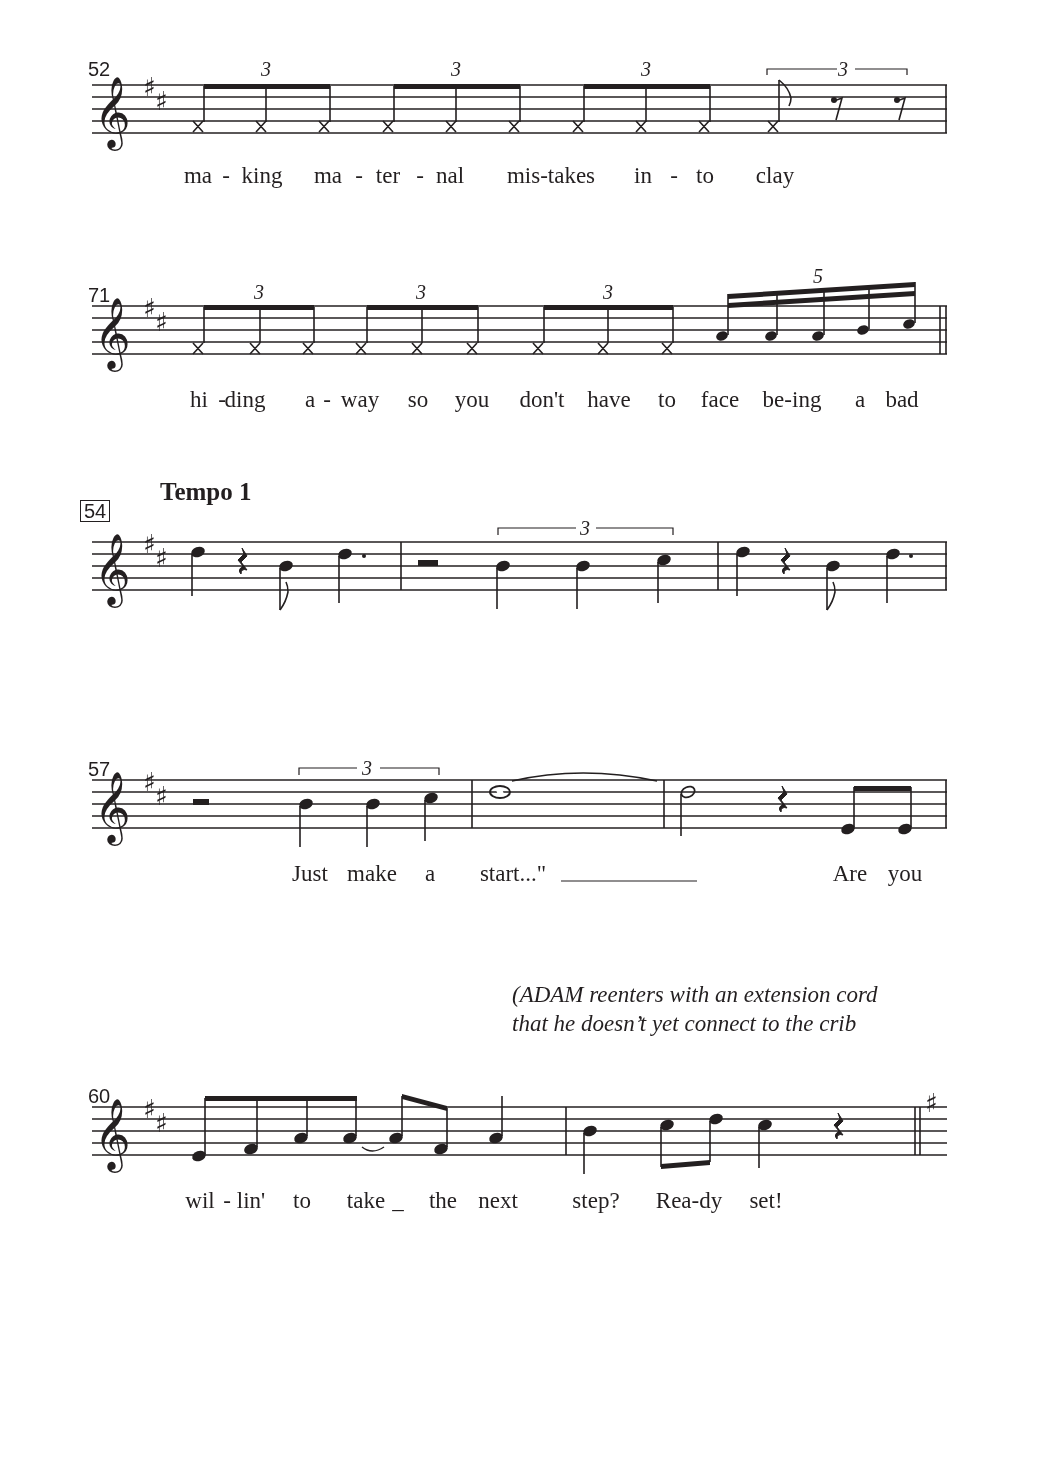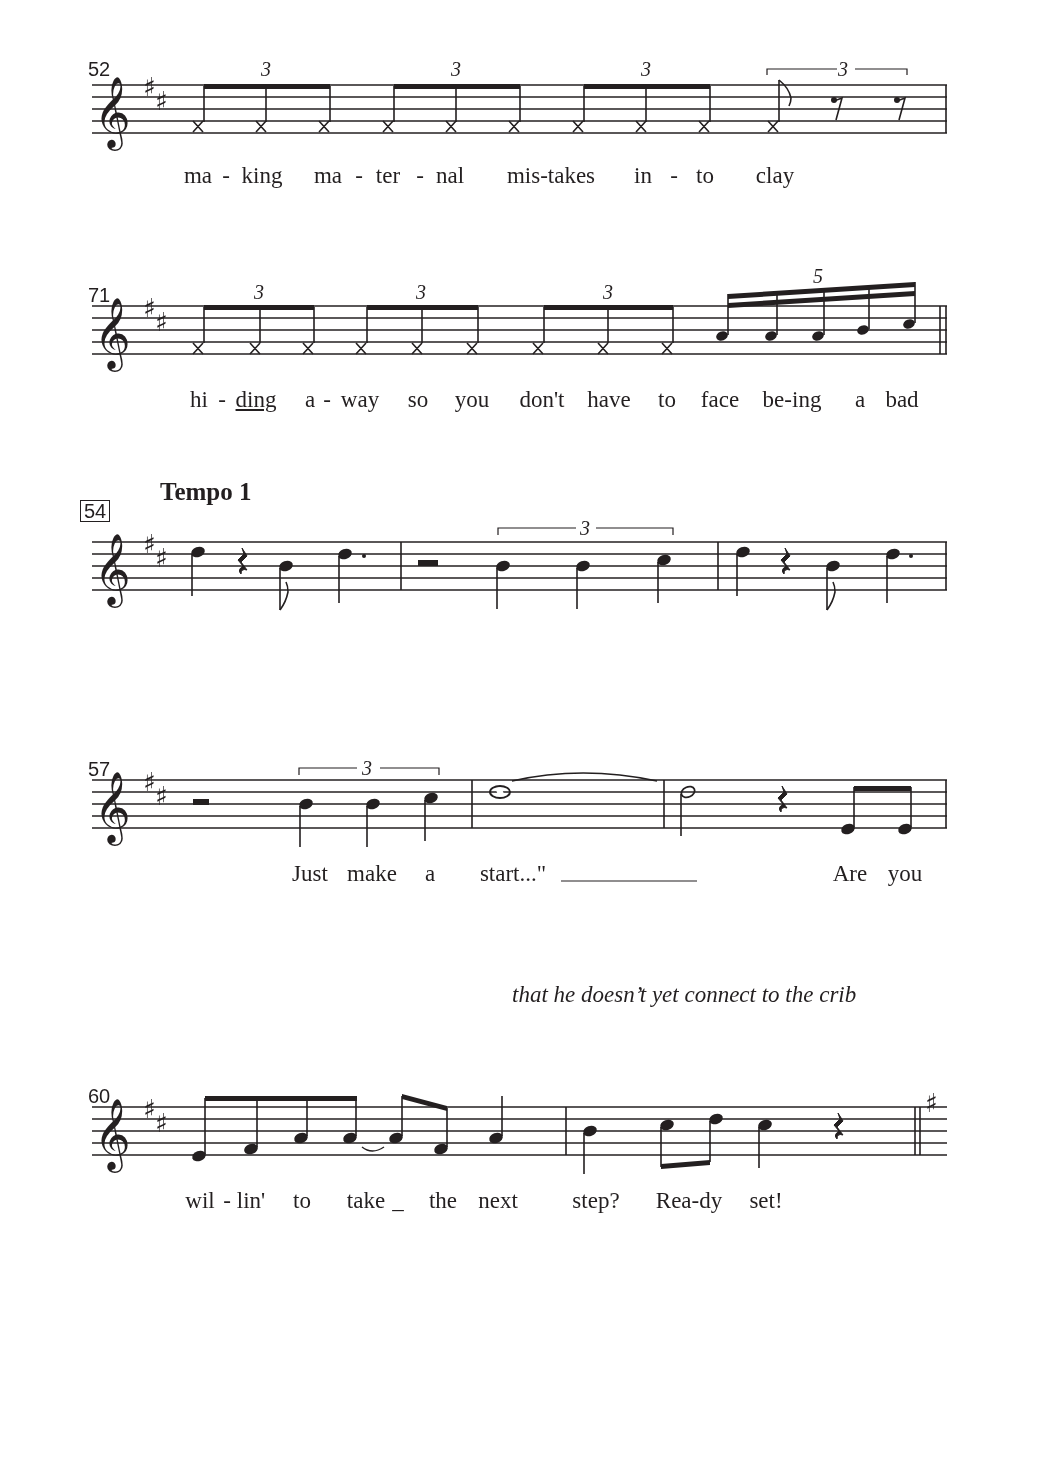--- a/index.html
+++ b/index.html
@@ -152,21 +152,21 @@
     <g class="tup" fill="#231f20">
       <text x="254" y="299">3</text>
       <text x="416" y="299">3</text>
       <text x="603" y="299">3</text>
       <text x="813" y="283">5</text>
     </g>
   </svg>
   <div class="lyrics" style="top:387px;">
     <span class="syl" style="left:199px;">hi</span>
     <span class="syl" style="left:222px;">-</span>
-    <span class="syl" style="left:256px;text-decoration:underline;">ding</span>
+    <span class="syl" style="left:245px;">ding</span>
     <span class="syl" style="left:310px;">a</span>
     <span class="syl" style="left:327px;">-</span>
     <span class="syl" style="left:360px;">way</span>
     <span class="syl" style="left:418px;">so</span>
     <span class="syl" style="left:472px;">you</span>
     <span class="syl" style="left:542px;">don't</span>
     <span class="syl" style="left:609px;">have</span>
     <span class="syl" style="left:667px;">to</span>
     <span class="syl" style="left:720px;">face</span>
     <span class="syl" style="left:792px;">be-ing</span>
@@ -286,20 +286,21 @@
     <span class="syl" style="left:310px;">Just</span>
     <span class="syl" style="left:372px;">make</span>
     <span class="syl" style="left:430px;">a</span>
     <span class="syl" style="left:513px;">start..."</span>
     <span class="syl" style="left:850px;">Are</span>
     <span class="syl" style="left:905px;">you</span>
   </div>
 </div>
 
 <div class="stage-dir">
+  <div>(ADAM reenters with an extension cord</div>
   <div>that he doesn’t yet connect to the crib</div>
 </div>
 
 <div class="system" style="top:0;height:1240px;">
   <span class="measure-num" style="left:88px;top:1085px;">60</span>
   <svg width="1048" height="1240">
     <g stroke="#231f20" stroke-width="1.6">
       <line x1="92" y1="1107" x2="947" y2="1107"></line>
         <line x1="92" y1="1119" x2="947" y2="1119"></line>
       <line x1="92" y1="1131" x2="947" y2="1131"></line>

